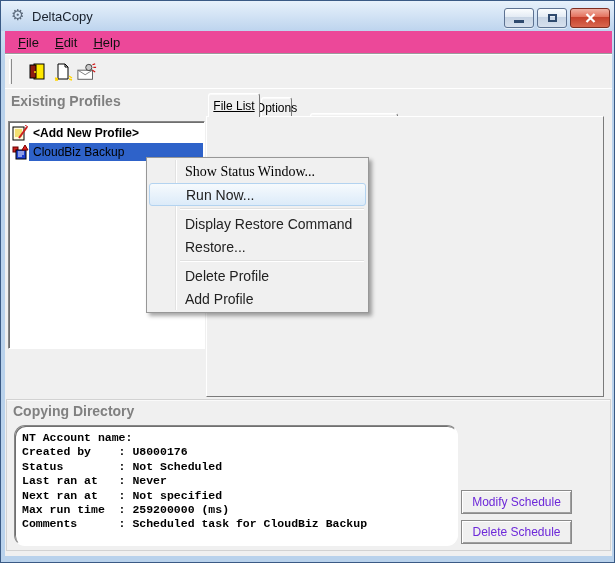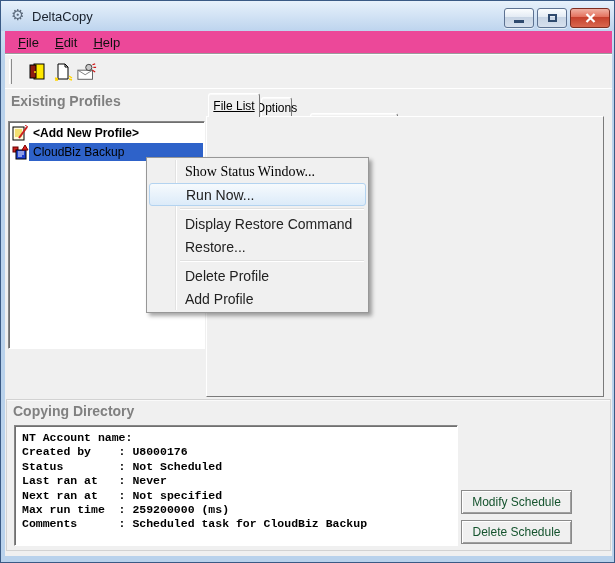--- a/index.html
+++ b/index.html
@@ -36,21 +36,21 @@
     border-left:1px solid #fff;border-right:1px solid #8a8a8a;}
   .tbicon{position:absolute;top:8px;width:20px;height:20px;}
   
   .section-header{font-size:14px;font-weight:bold;color:#808080;position:absolute;}
   
   .sunken{background:#fff;border-top:1px solid #868686;border-left:1px solid #868686;
     border-bottom:1px solid #fff;border-right:1px solid #fff;
     box-shadow:inset 1px 1px 0 #6f6f6f;}
   .btn{background:#f0f0f0;border:1px solid #8a8a8a;
     box-shadow:inset 1px 1px 0 #ffffff,inset -1px -1px 0 #9f9f9f;
-    font-family:"Liberation Sans",sans-serif;font-size:12px;color:#14532d;
+    font-family:"Liberation Sans",sans-serif;font-size:12px;color:#6d28d9;
     display:flex;align-items:center;justify-content:center;cursor:default;}
   .btn.focused{outline:1px dotted #555;outline-offset:-4px;}
   
   #profiles-list{position:absolute;left:3px;top:90px;width:197px;height:228px;padding:1px;}
   .profile-row{display:flex;align-items:center;height:19px;}
   .profile-row .plabel{padding:2px 4px;}
   .profile-row.selected .plabel{flex:1;background:#2e62c9;color:#000000;}
   .profile-row.addnew .plabel{font-weight:bold;}
   .picon{width:17px;height:16px;margin-left:2px;flex:0 0 17px;}
   
@@ -78,21 +78,21 @@
   #virtual-dir-combo .combo-value{flex:1;padding-left:4px;}
   .combo-drop{width:18px;height:18px;margin-right:1px;}
   .arrow-down{width:0;height:0;border-left:4px solid transparent;border-right:4px solid transparent;border-top:5px solid #000;}
   #browse-btn{position:absolute;left:492px;top:315px;width:26px;height:24px;}
   #profile-key-label{left:167px;top:344px;}
   #profile-key-value{position:absolute;left:315px;top:344px;}
   
   #schedule-panel{position:absolute;left:1px;top:368px;width:605px;height:152px;
     border:1px solid #d2d2d2;box-shadow:inset 0 1px 0 #fafafa;}
   #schedule-header{left:6px;top:3px;}
-  #schedule-box{position:absolute;left:7px;top:25px;width:444px;height:121px;overflow:hidden;}
+  #schedule-box{position:absolute;left:7px;top:25px;width:444px;height:121px;overflow:hidden;border-radius:11px;}
   #schedule-box pre{margin:0;padding:5px 7px;font-family:"Liberation Mono","DejaVu Sans Mono",monospace;
     font-size:11.5px;line-height:14.4px;font-weight:600;color:#000;}
   #modify-schedule-btn{position:absolute;left:454px;top:90px;width:111px;height:24px;}
   #delete-schedule-btn{position:absolute;left:454px;top:120px;width:111px;height:24px;}
   
   #context-menu{position:absolute;left:141px;top:126px;width:223px;z-index:10;
     background:#f0f0f0;border:1px solid #979797;padding:2px 2px;
     box-shadow:3px 3px 4px rgba(0,0,0,.35);font-size:14px;color:#222;}
   #context-menu .gutter{position:absolute;left:28px;top:2px;bottom:2px;width:2px;
     border-left:1px solid #e2e2e2;border-right:1px solid #fff;}

